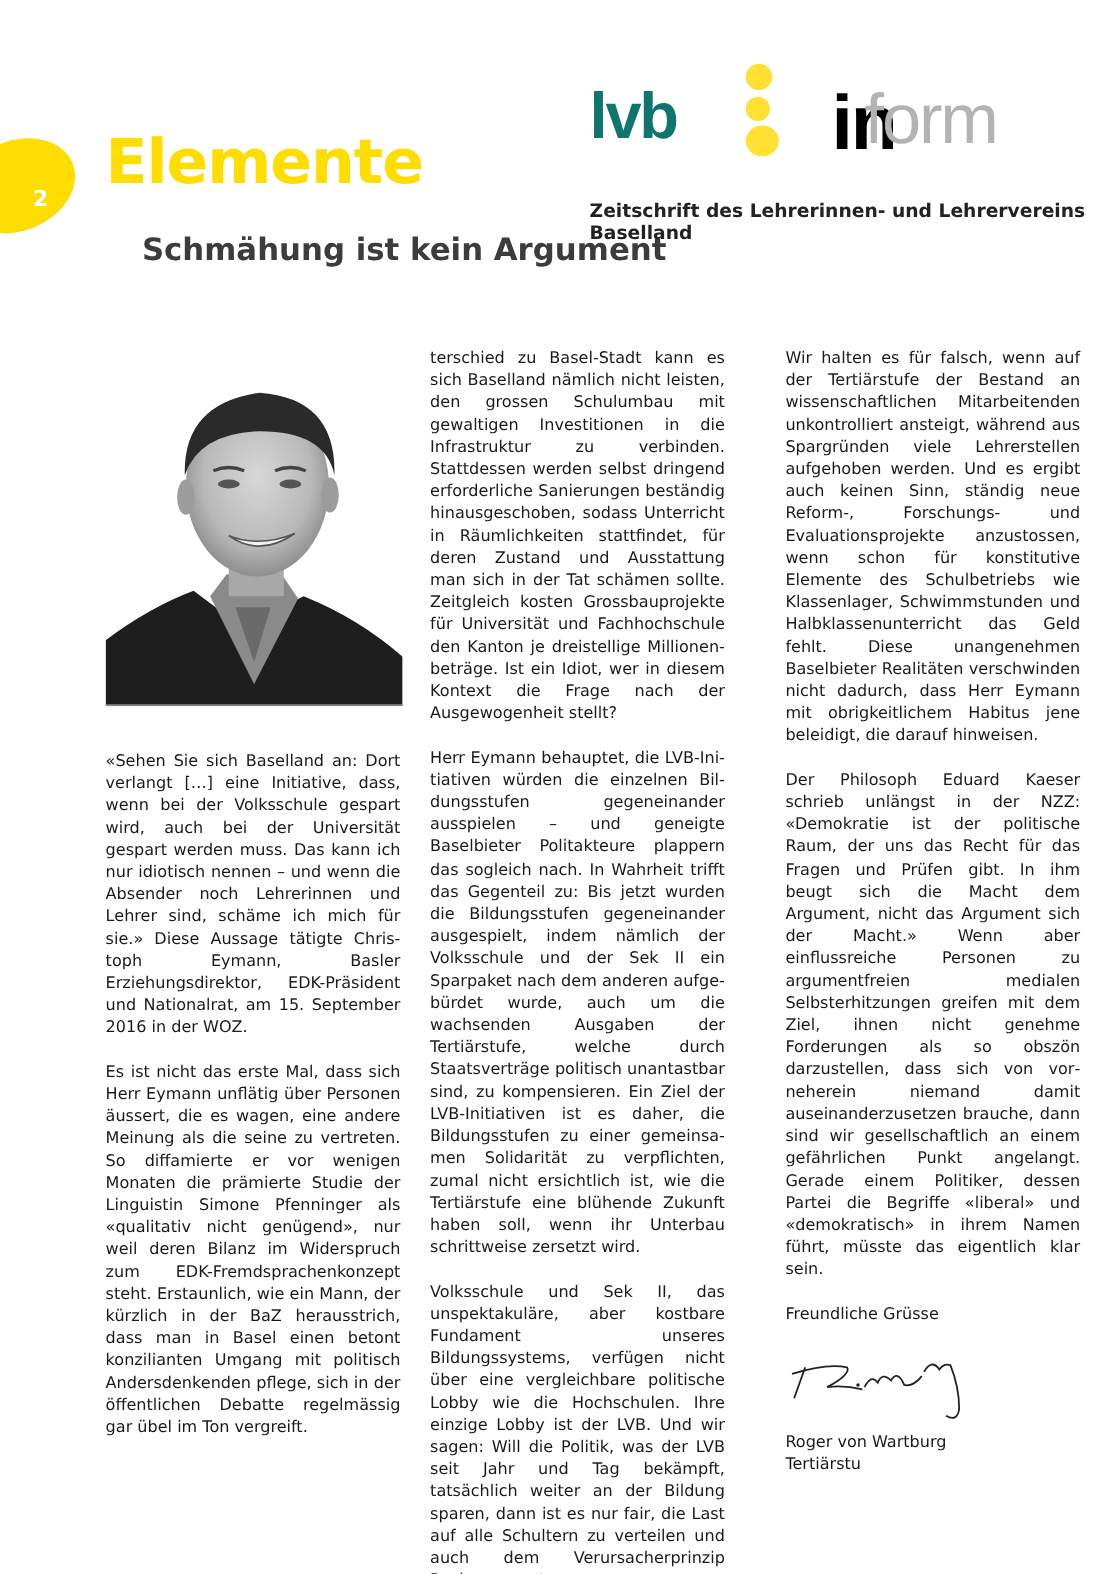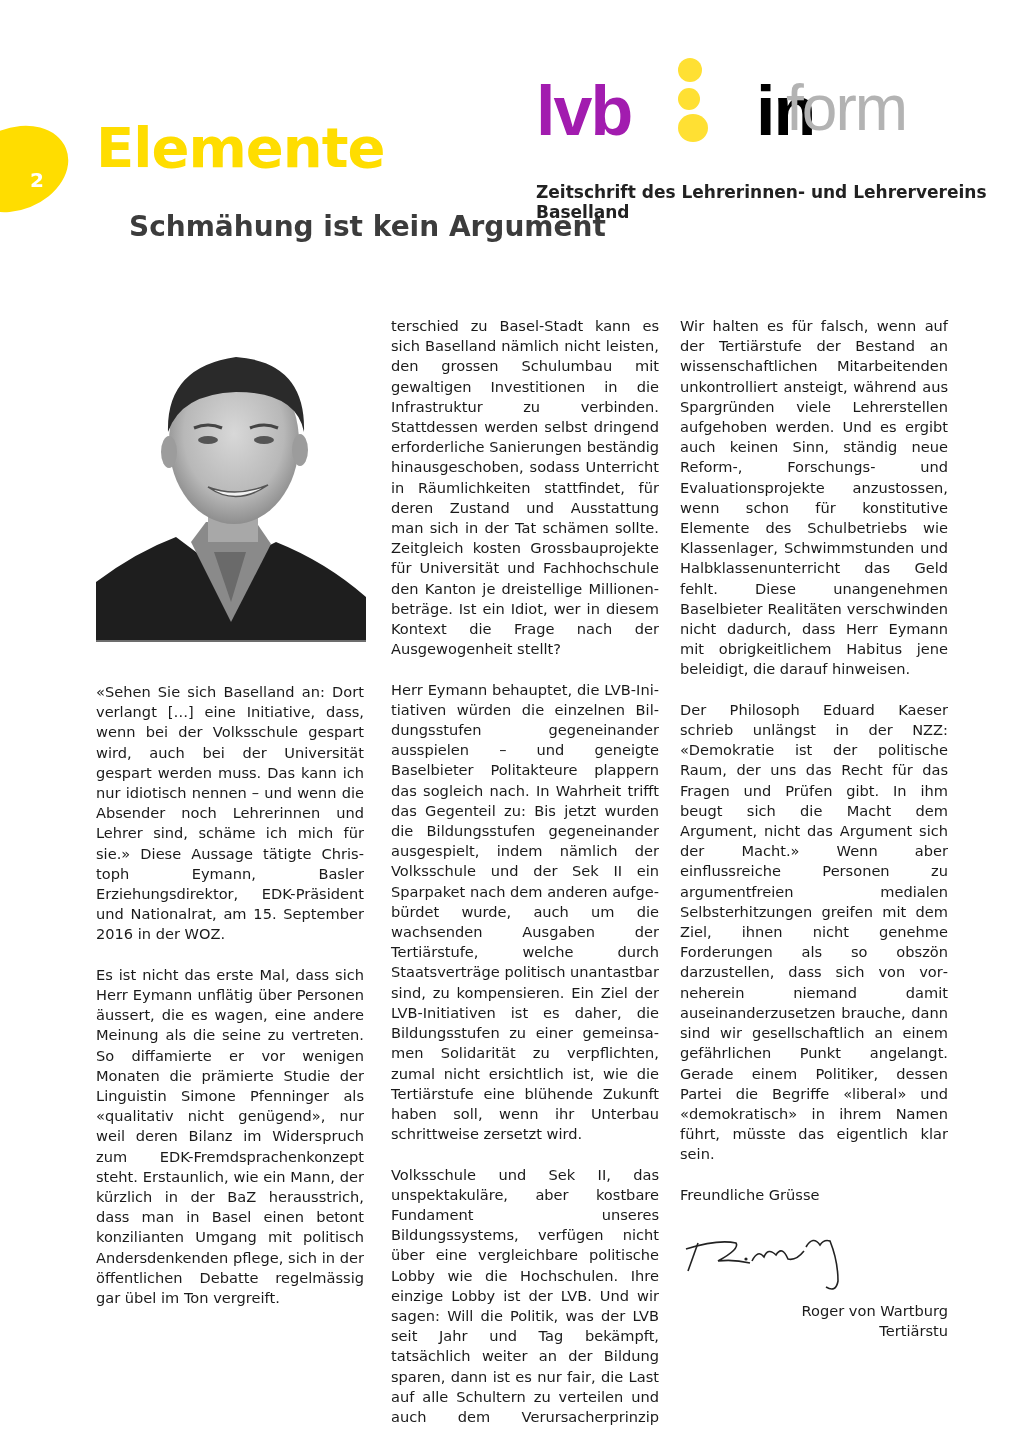--- a/index.html
+++ b/index.html
@@ -11,44 +11,44 @@
     .page-number { position: absolute; left: 30px; top: 168px; font-size: 20px; font-weight: bold;
       color: #ffffff; }
 
     .section-title { position: absolute; left: 96px; top: 120px; font-size: 56px; font-weight: bold;
       color: #ffdd00; letter-spacing: -1px; line-height: 1; }
     .headline { position: absolute; left: 96px; top: 212px; font-size: 28px; font-weight: bold;
       color: #3c3c3c; line-height: 1.1; margin-left: 33px; }
 
     .logo { position: absolute; left: 536px; top: 58px; height: 84px; width: 420px; }
     .logo-lvb { position: absolute; left: 0; top: 18px; font-family: "Liberation Sans", sans-serif;
-      font-weight: bold; font-size: 70px; color: #a21caf; letter-spacing: -2px; line-height: 1; }
+      font-weight: bold; font-size: 59px; color: #0f766e; letter-spacing: -2px; line-height: 1; }
     .logo-in { position: absolute; left: 176px; top: 18px; font-family: "Liberation Sans", sans-serif;
       font-weight: bold; font-size: 70px; color: #000; letter-spacing: -2px; line-height: 1; margin-left: 44px; }
     .logo-form { position: absolute; left: 250px; top: 18px; font-family: "Liberation Sans", sans-serif;
       font-weight: normal; font-size: 64px; color: #b3b3b3; letter-spacing: -2px; line-height: 1; }
     .dot { position: absolute; background: #ffe033; border-radius: 50%; }
     .dot1 { left: 142px; top: 0px; width: 24px; height: 24px; }
     .dot2 { left: 142px; top: 30px; width: 22px; height: 22px; }
     .dot3 { left: 142px; top: 56px; width: 30px; height: 28px; }
     .tagline { position: absolute; left: 536px; top: 182px; font-size: 17px; font-weight: bold;
       color: #222; }
 
     .portrait { position: absolute; left: 96px; top: 322px; width: 270px; height: 320px; }
 
     .col { position: absolute; width: 268px; font-size: 14.6px; line-height: 20.2px;
       text-align: justify; hyphens: manual; color: #1a1a1a; }
     .col p { margin: 0 0 20.2px 0; }
     .col1 { left: 96px; top: 682px; }
     .col2 { left: 391px; top: 316px; }
-    .col3 { left: 680px; top: 316px; }
+    .col3 { left: 714px; top: 316px; }
 
     .closing { margin-top: 20px !important; }
     .signature { display: block; width: 180px; height: 80px; margin: -4px 0 0 -2px; }
-    .signer { margin: 0 !important; text-align: right; }
+    .signer { margin: 0 !important; text-align: left; }
   </style>
 </head>
 <body>
 
 <div class="page-badge"></div>
 <div class="page-number">2</div>
 
 <div class="section-title">Elemente</div>
 <div class="headline">Schmähung ist kein Argument</div>
 

